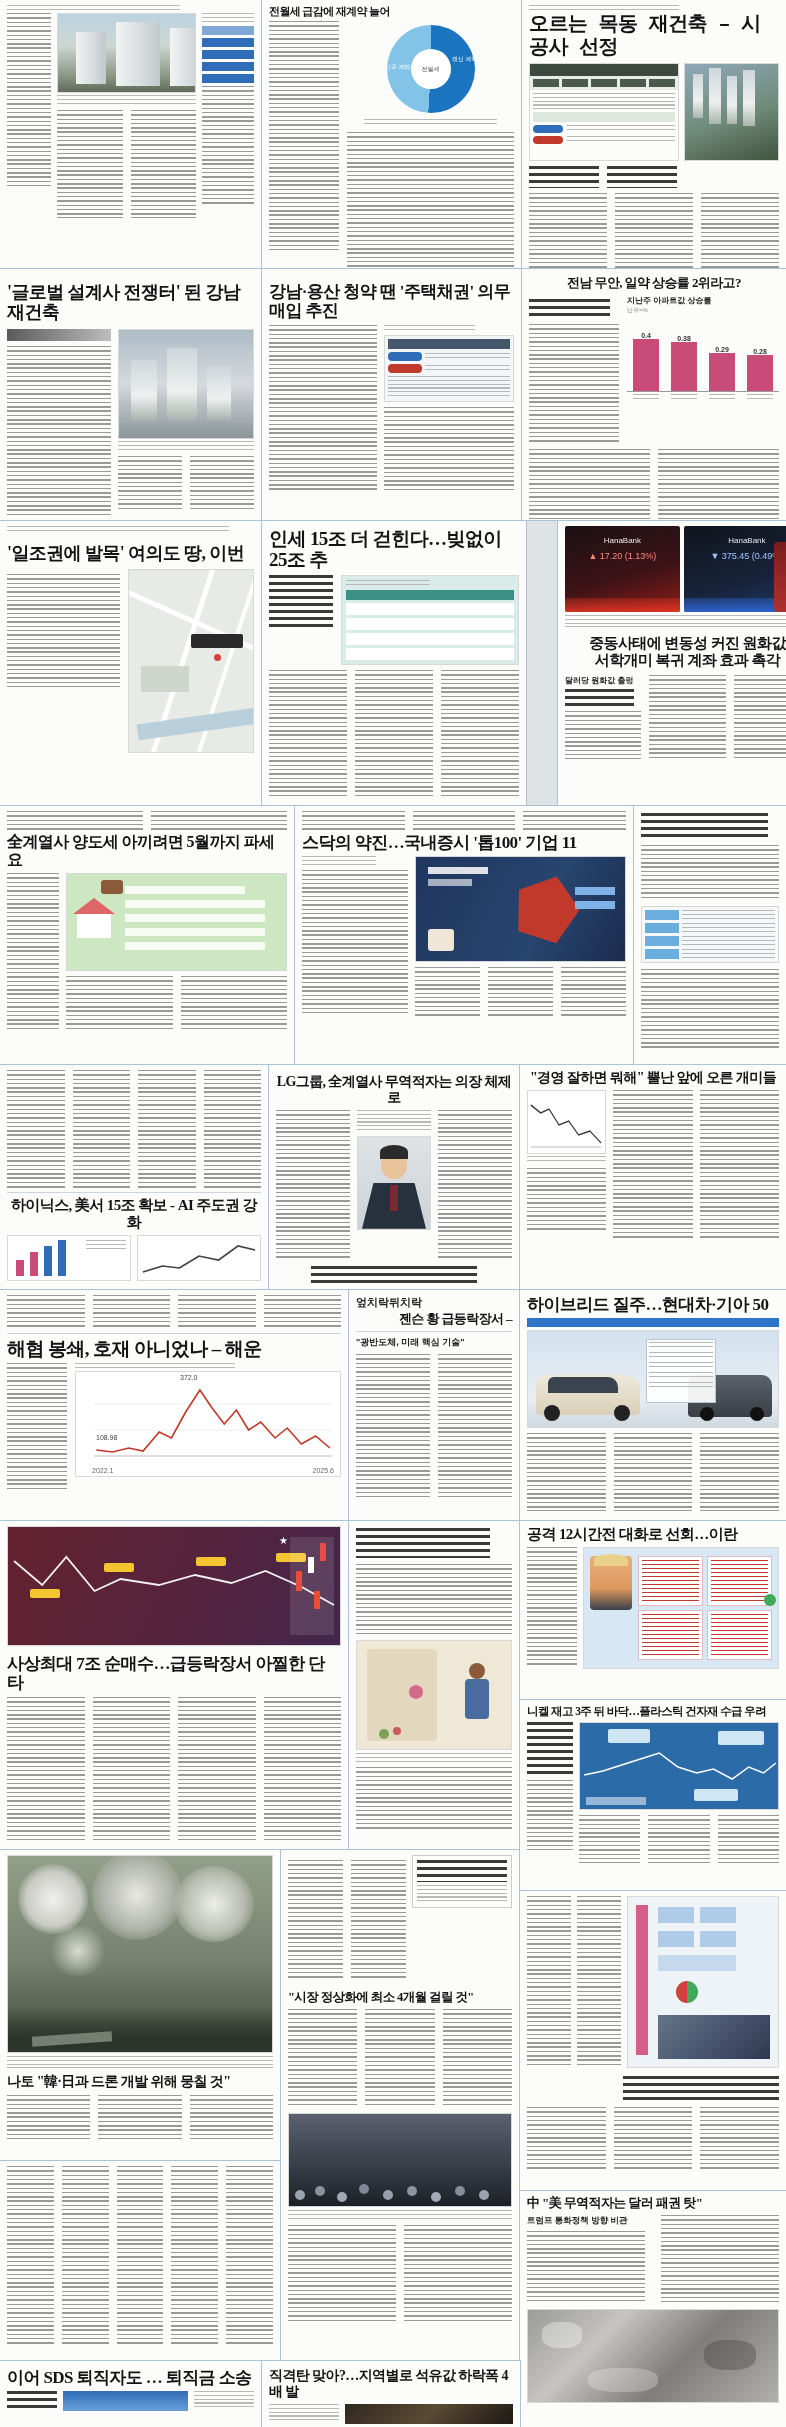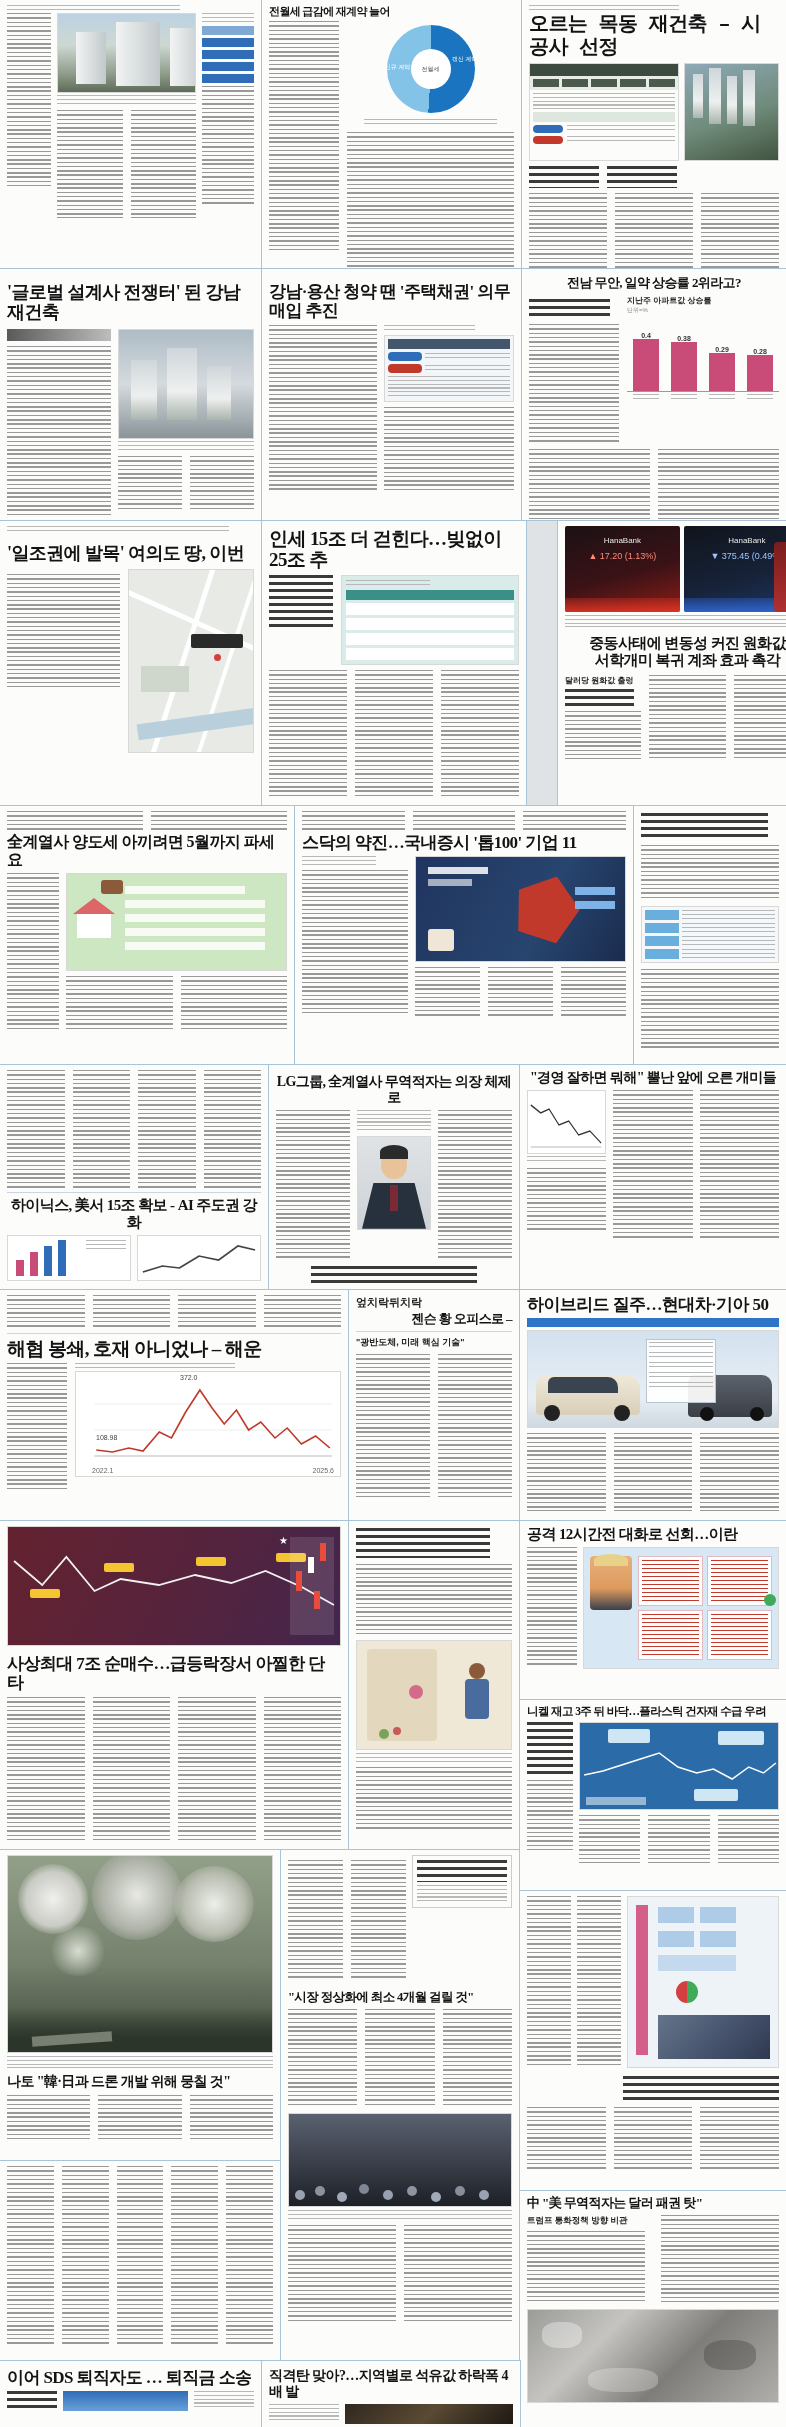--- a/index.html
+++ b/index.html
@@ -465,21 +465,21 @@
         <div style="position:absolute;left:104px;top:2px;font-size:7px;color:#444;">372.0</div>
         <div style="position:absolute;left:16px;bottom:2px;font-size:7px;color:#666;">2022.1</div>
         <div style="position:absolute;right:6px;bottom:2px;font-size:7px;color:#666;">2025.6</div>
       </div>
     </div>
   </div>
 </div>
 
 <div class="t" style="left:349px;top:1290px;width:170px;height:230px;">
   <div style="font-size:11px;" class="kicker">엎치락뒤치락</div>
-  <div class="hl" style="font-size:13px;text-align:right;">젠슨 황 오피스로 –</div>
+  <div class="hl" style="font-size:13px;text-align:right;">젠슨 황 급등락장서 –</div>
   <div class="rule"></div>
   <div style="font-size:9px;font-weight:700;color:#222;">"광반도체, 미래 핵심 기술"</div>
   <div class="cols" style="height:144px;">
     <div class="c"></div>
       <div class="c"></div>
   </div>
 </div>
 
 <div class="t" style="left:520px;top:1290px;width:266px;height:230px;">
   <div class="hl" style="font-size:17px;margin-top:0;">하이브리드 질주…현대차·기아 50</div>

